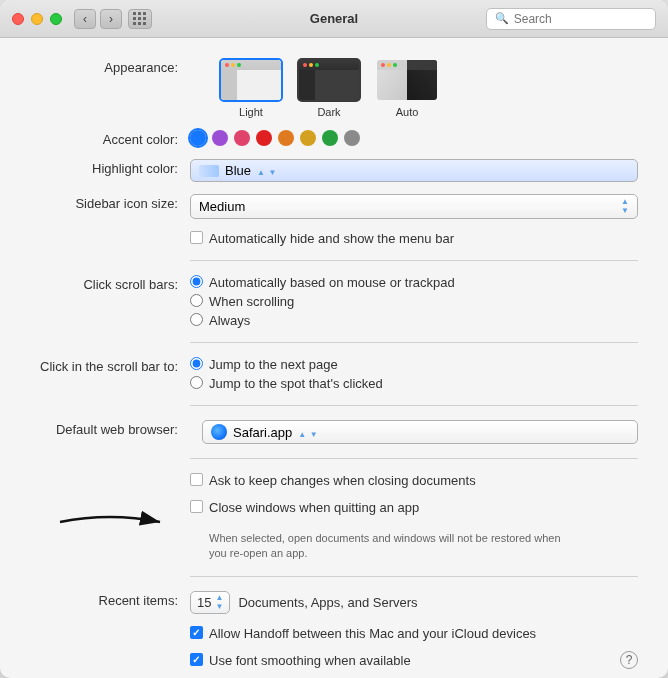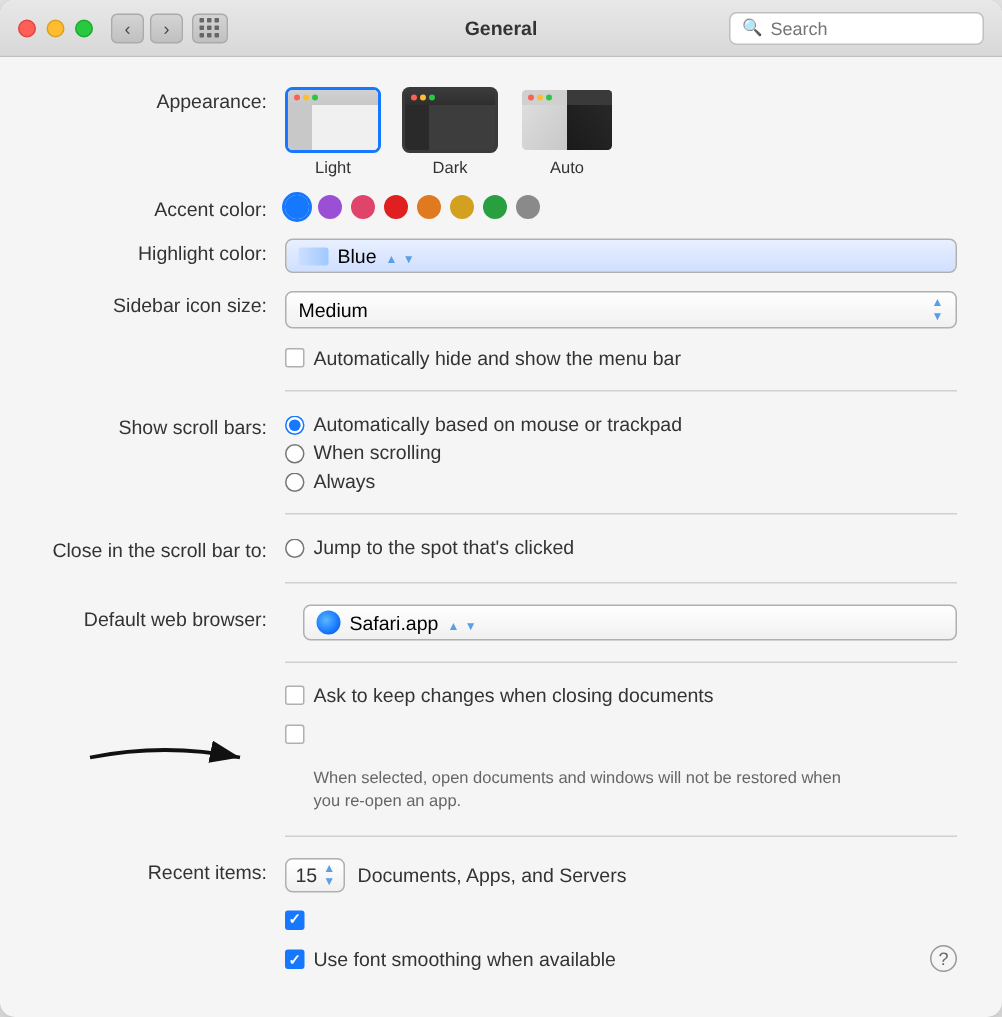--- a/index.html
+++ b/index.html
@@ -162,20 +162,21 @@
       display: flex;
       flex-direction: column;
       gap: 4px;
     }
 
     
     .appearance-options {
       display: flex;
       gap: 14px;
       align-items: center;
+      margin-left: 29px;
     }
 
     .appearance-option {
       display: flex;
       flex-direction: column;
       align-items: center;
       gap: 4px;
       cursor: pointer;
     }
 
@@ -319,30 +320,30 @@
 
     .select-arrow {
       font-size: 8px;
       line-height: 1;
       color: #5a9ee6;
     }
 
     
     .checkbox-row {
       display: flex;
-      align-items: center;
+      align-items: flex-start;
       gap: 6px;
       font-size: 13px;
       color: #333;
     }
 
     
     .radio-row {
       display: flex;
-      align-items: flex-end;
+      align-items: flex-start;
       gap: 6px;
       font-size: 13px;
       color: #333;
     }
 
     .radio-row input[type="radio"] {
       width: 13px;
       height: 13px;
       cursor: pointer;
       accent-color: #1677ff;
@@ -626,42 +627,46 @@
         <div class="checkbox-row">
           <div class="checkbox-unchecked"></div>
           <span>Automatically hide and show the menu bar</span>
         </div>
       </div>
     </div>
 
     <div class="separator"></div>
 
     <div class="settings-row">
-      <div class="row-label">Show scroll bars:</div>
+      <div class="row-label">Click scroll bars:</div>
       <div class="row-content">
         <div class="radio-row">
           <input type="radio" name="scrollbars" id="scroll-auto" checked="" style="">
           <label for="scroll-auto">Automatically based on mouse or trackpad</label>
         </div>
         <div class="radio-row">
           <input type="radio" name="scrollbars" id="scroll-scrolling" style="">
           <label for="scroll-scrolling">When scrolling</label>
         </div>
         <div class="radio-row">
           <input type="radio" name="scrollbars" id="scroll-always" style="">
           <label for="scroll-always">Always</label>
         </div>
       </div>
     </div>
 
     <div class="separator"></div>
 
     <div class="settings-row">
-      <div class="row-label">Close in the scroll bar to:</div>
-      <div class="row-content">
+      <div class="row-label">Click in the scroll bar to:</div>
+      <div class="row-content">
+        <div class="radio-row">
+          <input type="radio" name="clickbar" id="click-next" checked="" style="">
+          <label for="click-next">Jump to the next page</label>
+        </div>
         <div class="radio-row">
           <input type="radio" name="clickbar" id="click-spot" style="">
           <label for="click-spot">Jump to the spot that's clicked</label>
         </div>
       </div>
     </div>
 
     <div class="separator"></div>
 
     <div class="settings-row">
@@ -688,20 +693,21 @@
           <span>Ask to keep changes when closing documents</span>
         </div>
       </div>
     </div>
 
     <div class="settings-row arrow-annotation">
       <div class="row-label"></div>
       <div class="row-content">
         <div class="checkbox-row">
           <div class="checkbox-unchecked"></div>
+          <span>Close windows when quitting an app</span>
         </div>
         <div class="hint-text" style="margin-left: 19px;">When selected, open documents and windows will not be restored when you re-open an app.</div>
       </div>
 
       <svg class="arrow-svg" width="120" height="40" style="position:absolute; left:30px; top:2px;">
         <defs>
           <marker id="arrowhead" markerWidth="8" markerHeight="6" refX="8" refY="3" orient="auto">
             <polygon points="0 0, 8 3, 0 6" fill="#111"></polygon>
           </marker>
         </defs>
@@ -725,20 +731,21 @@
           <span>Documents, Apps, and Servers</span>
         </div>
       </div>
     </div>
 
     <div class="settings-row">
       <div class="row-label"></div>
       <div class="row-content">
         <div class="checkbox-row">
           <div class="checkbox-checked"></div>
+          <span>Allow Handoff between this Mac and your iCloud devices</span>
         </div>
       </div>
     </div>
 
     <div class="settings-row" style="align-items:center;">
       <div class="row-label"></div>
       <div class="row-content">
         <div class="checkbox-row">
           <div class="checkbox-checked"></div>
           <span>Use font smoothing when available</span>

